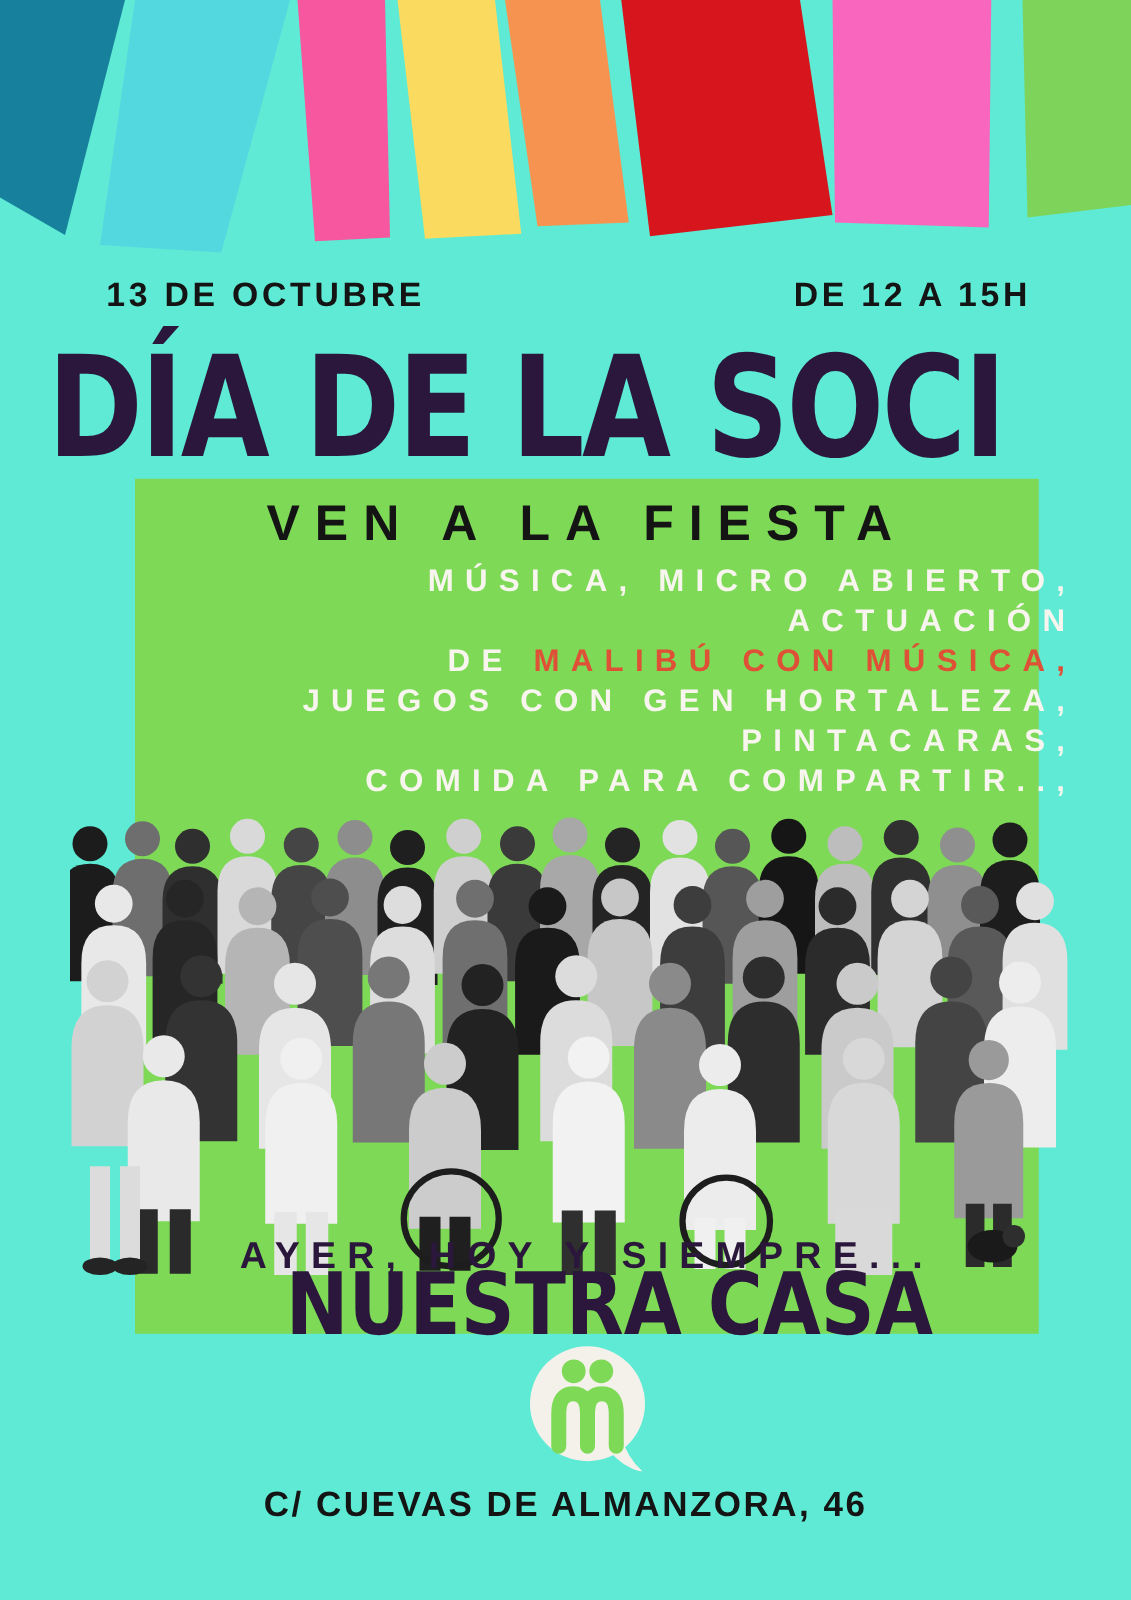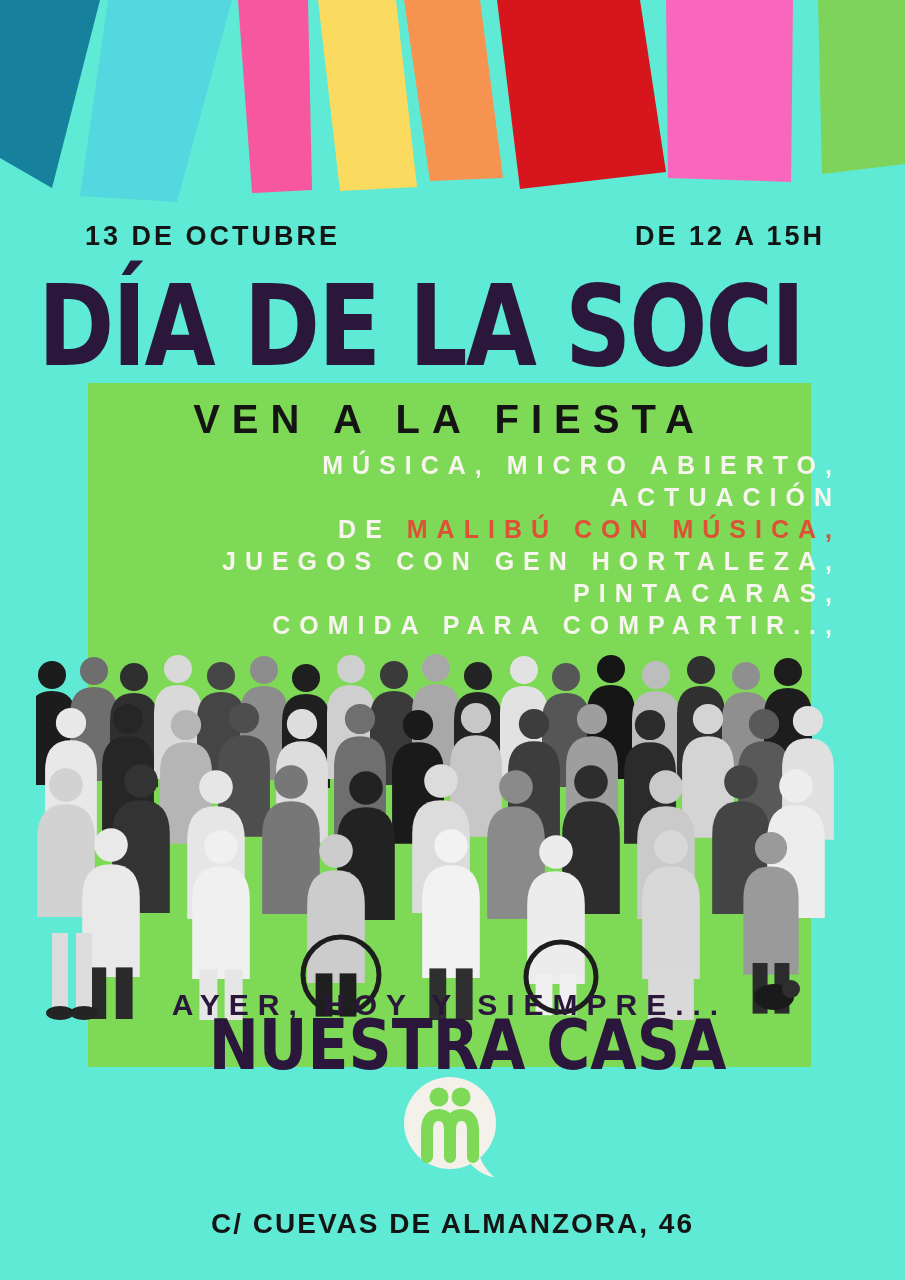--- a/index.html
+++ b/index.html
@@ -15,21 +15,21 @@
   }
   .date{left:85px;}
   .time{right:80px;}
   .title{position:absolute;left:38px;top:291px;width:834px;z-index:3;}
   .title .t{
     display:inline-block;font-family:"DejaVu Sans",sans-serif;font-weight:bold;
     font-size:92px;line-height:92px;letter-spacing:-2px;white-space:nowrap;
     transform:scaleY(1.22);transform-origin:50% 100%;color:#2A173B;
   }
   .greenbox{
-    position:absolute;left:88px;top:383px;width:723px;height:684px;
+    position:absolute;left:108px;top:383px;width:723px;height:684px;
     background:#7ED957;overflow:visible;
   }
   .headline{
     position:absolute;top:14px;left:0;right:0;text-align:center;z-index:2;
     font-weight:bold;font-size:40px;letter-spacing:12px;color:#141414;white-space:nowrap;
   }
   .bodytext{
     position:absolute;top:66px;left:-30px;right:-30px;text-align:right;z-index:2;
     font-weight:bold;font-size:25px;line-height:32px;letter-spacing:9px;
     color:#F7F5EE;
@@ -42,21 +42,21 @@
   }
   .bigtext{position:absolute;top:636px;left:0;right:0;text-align:center;z-index:2;margin-left:36px;}
   .bigtext .t{
     display:inline-block;font-family:"DejaVu Sans",sans-serif;font-weight:bold;
     font-size:60px;line-height:60px;letter-spacing:0px;white-space:nowrap;
     transform:scaleY(1.15);transform-origin:50% 100%;color:#2A173B;
   }
   .logo{position:absolute;top:692px;left:50%;margin-left:-65px;width:130px;height:102px;z-index:4;}
   .address{
     position:absolute;top:1188px;left:0;right:0;text-align:center;
-    font-weight:bold;font-size:28px;letter-spacing:2px;color:#121212;white-space:nowrap;margin-top:20px;
+    font-weight:bold;font-size:28px;letter-spacing:2px;color:#121212;white-space:nowrap;
   }
 </style>
 </head>
 <body>
 
 <div class="poster">
 
   <svg class="stripes" viewBox="0 0 905 210" aria-hidden="true">
     <polygon points="0,0 100,0 52,188 0,158" fill="#17809C"></polygon>
     <polygon points="108,0 232,0 177,202 80,196" fill="#54D8DF"></polygon>

